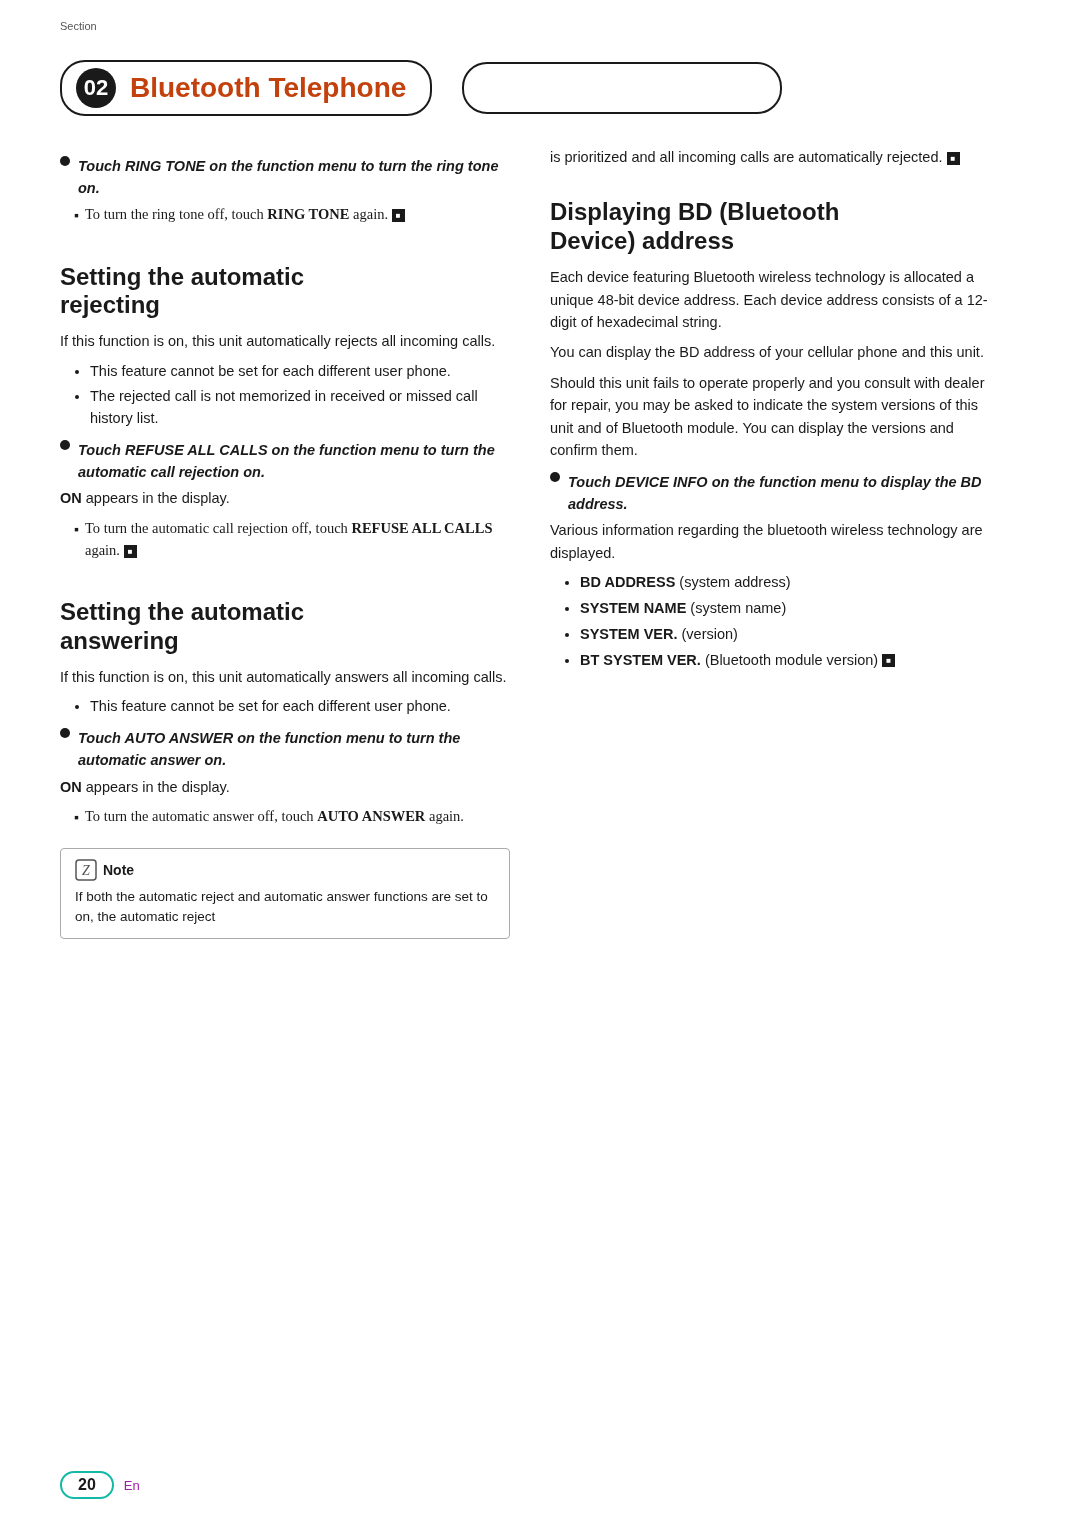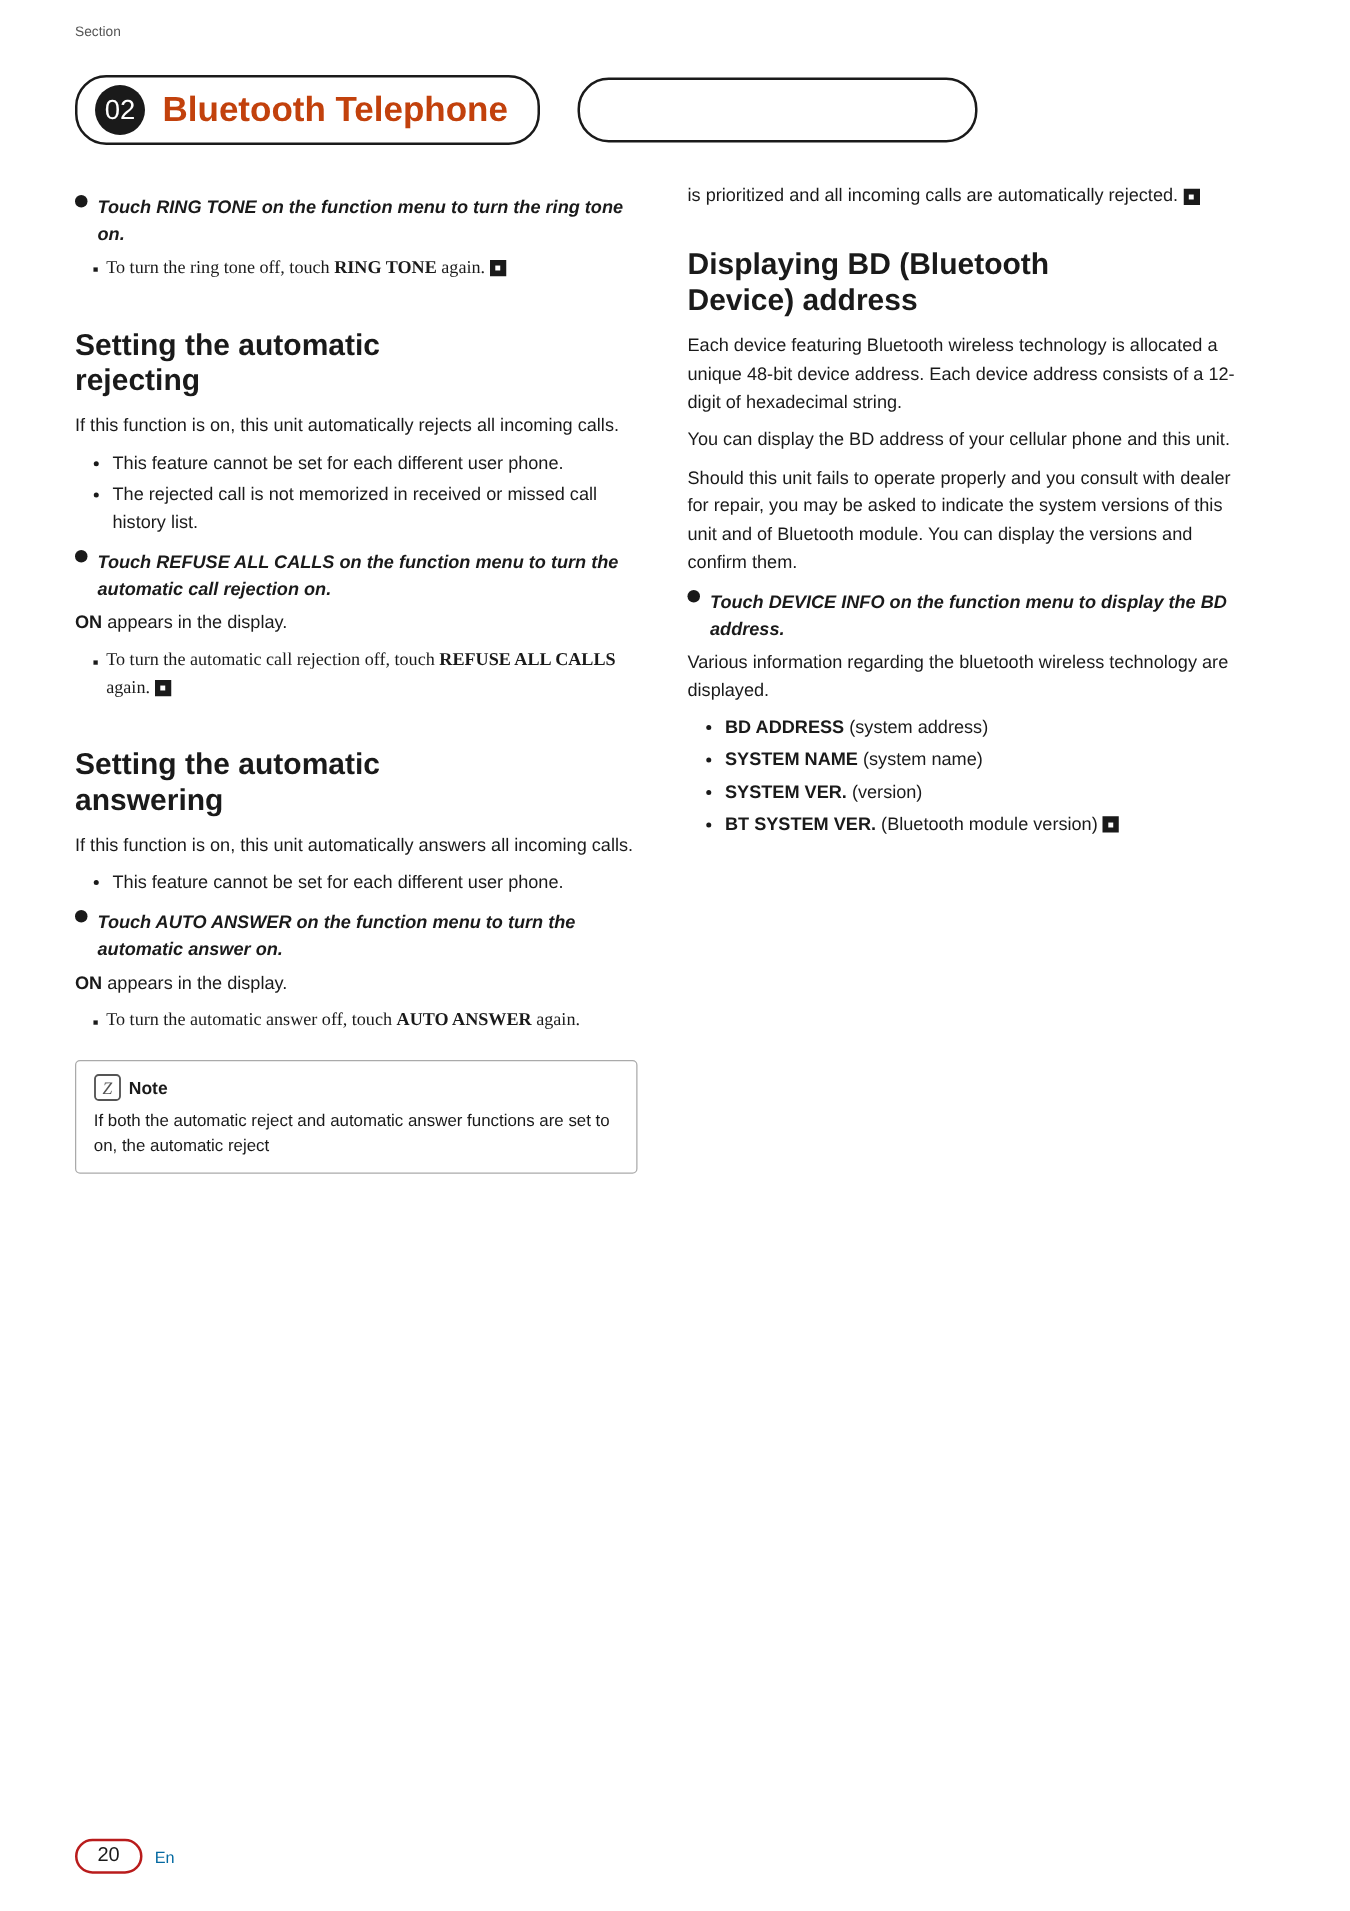--- a/index.html
+++ b/index.html
@@ -43,21 +43,21 @@
       border: 2px solid #1a1a1a;
       border-radius: 25px;
       padding: 6px 24px 6px 14px;
       margin-top: 20px;
     }
 
     .section-number {
       background: #1a1a1a;
       color: #ffffff;
       font-size: 22px;
-      font-weight: normal;
+      font-weight: bold;
       font-family: Arial, sans-serif;
       border-radius: 50%;
       width: 40px;
       height: 40px;
       display: flex;
       align-items: center;
       justify-content: center;
       margin-right: 14px;
       flex-shrink: 0;
     }
@@ -233,32 +233,32 @@
     .page-footer {
       position: absolute;
       bottom: 30px;
       left: 60px;
       display: flex;
       align-items: center;
       gap: 10px;
     }
 
     .page-number-badge {
-      border: 2px solid #b91c1c;
+      border: 2px solid #14b8a6;
       border-radius: 20px;
       padding: 3px 16px;
       font-size: 16px;
-      font-weight: normal;
+      font-weight: bold;
       font-family: Arial, sans-serif;
     }
 
     .lang-label {
       font-size: 13px;
       font-family: Arial, sans-serif;
-      color: #0369a1;
+      color: #a21caf;
     }
 
     .section-divider {
       margin-bottom: 20px;
       margin-top: 37px;
     }
 
     .right-top-text {
       font-size: 14.5px;
       font-family: Arial, sans-serif;

